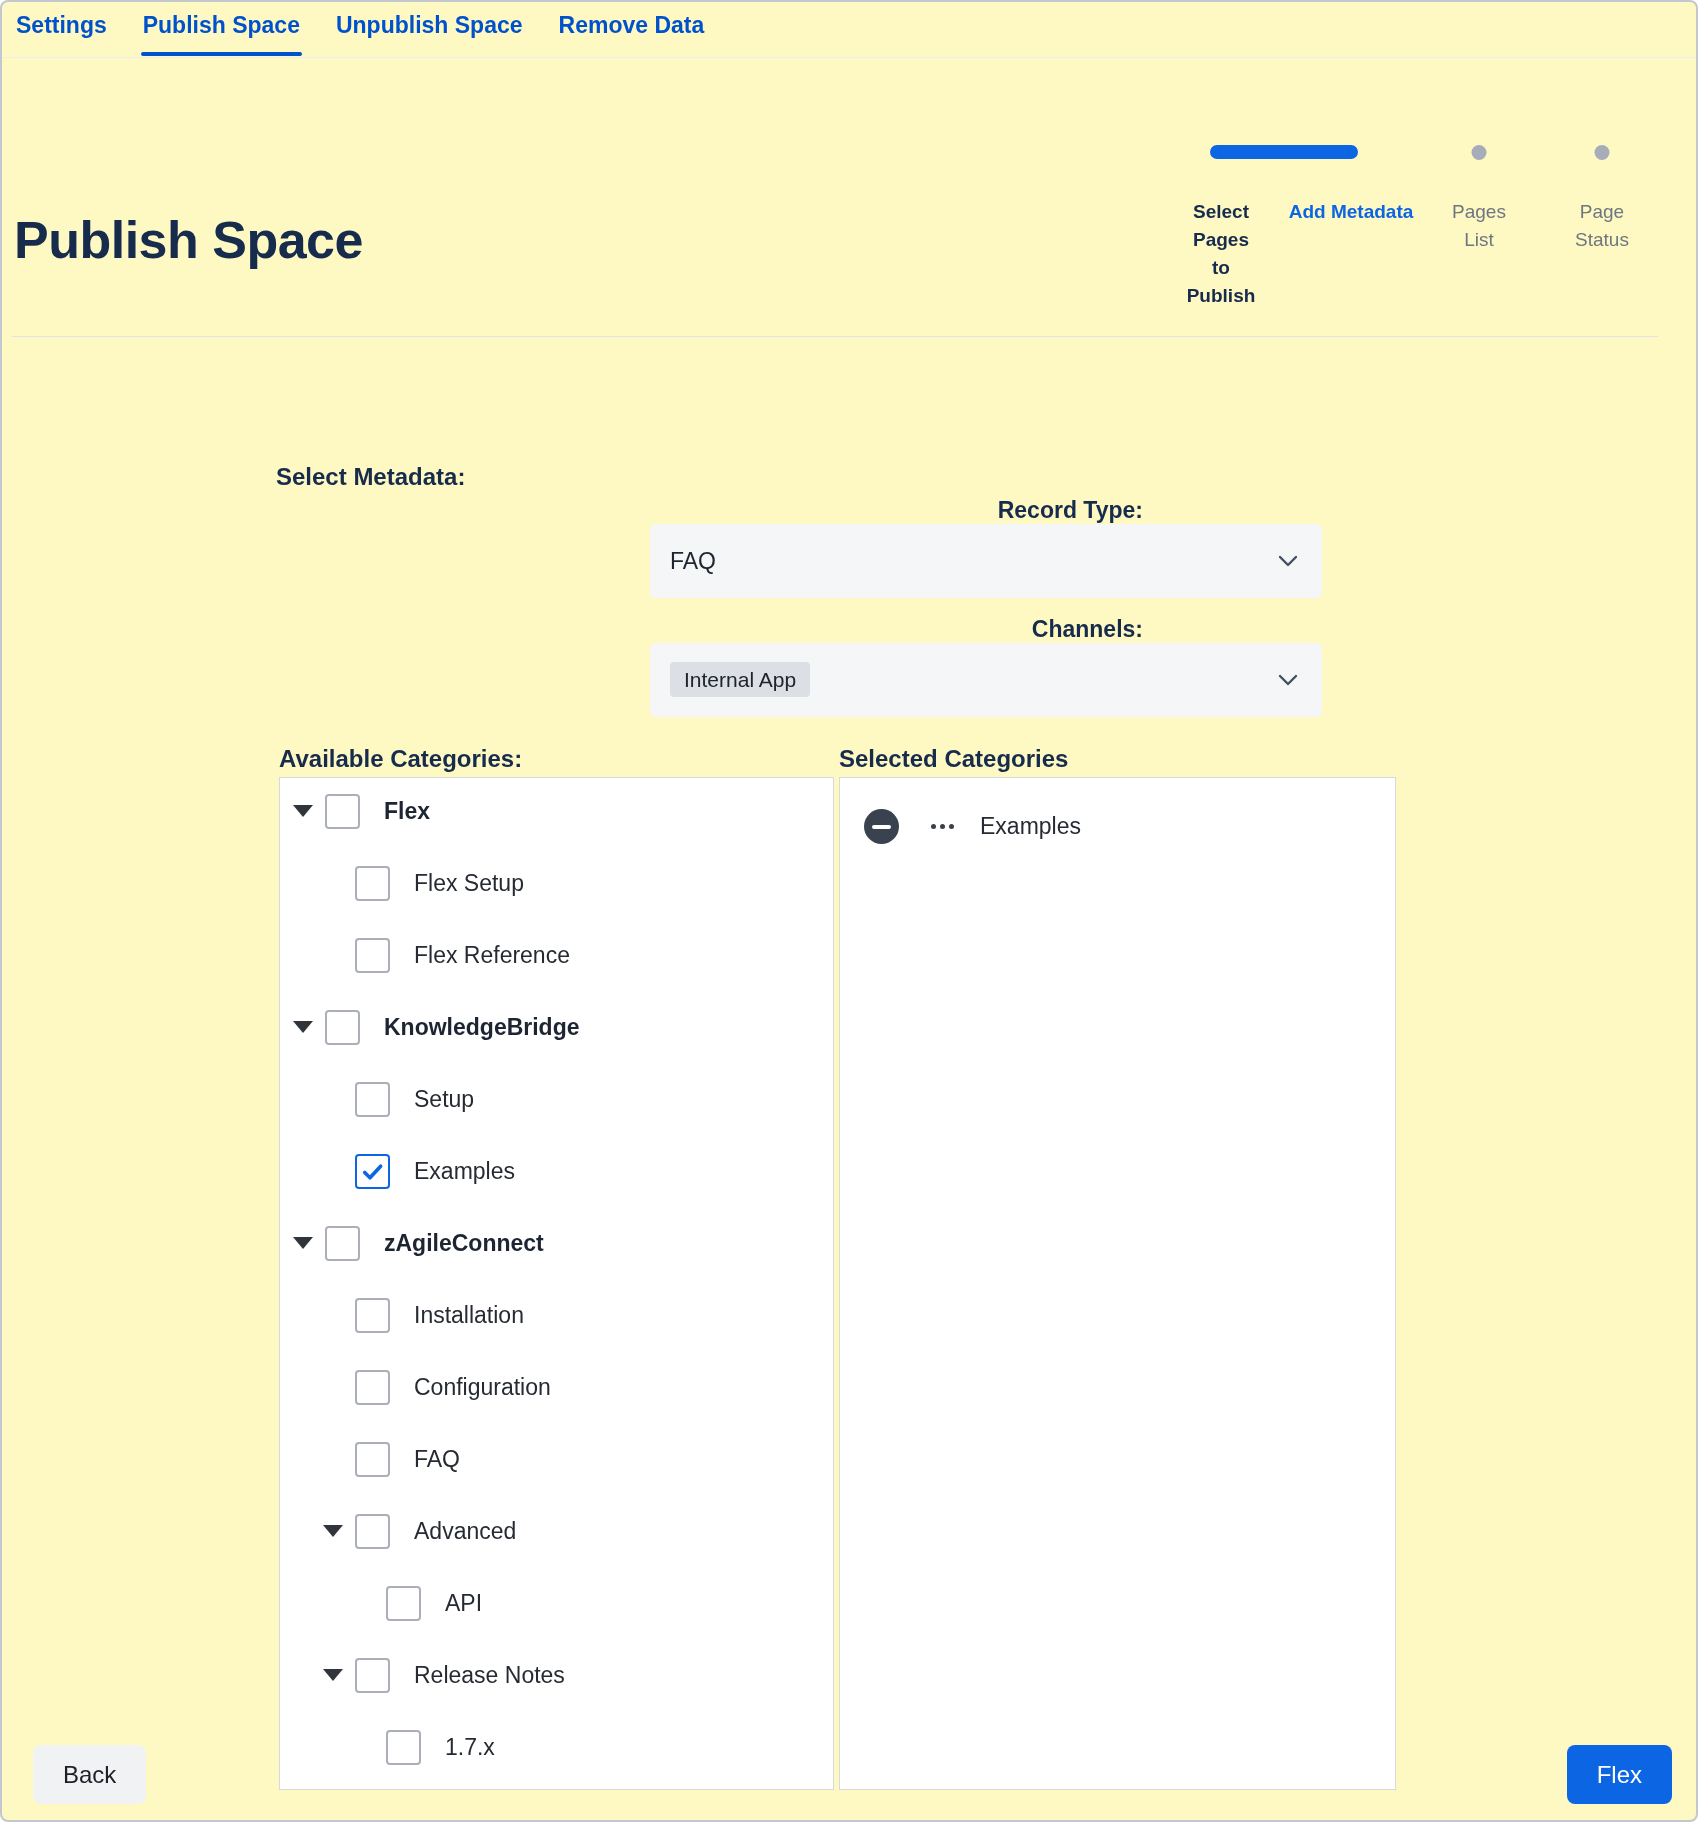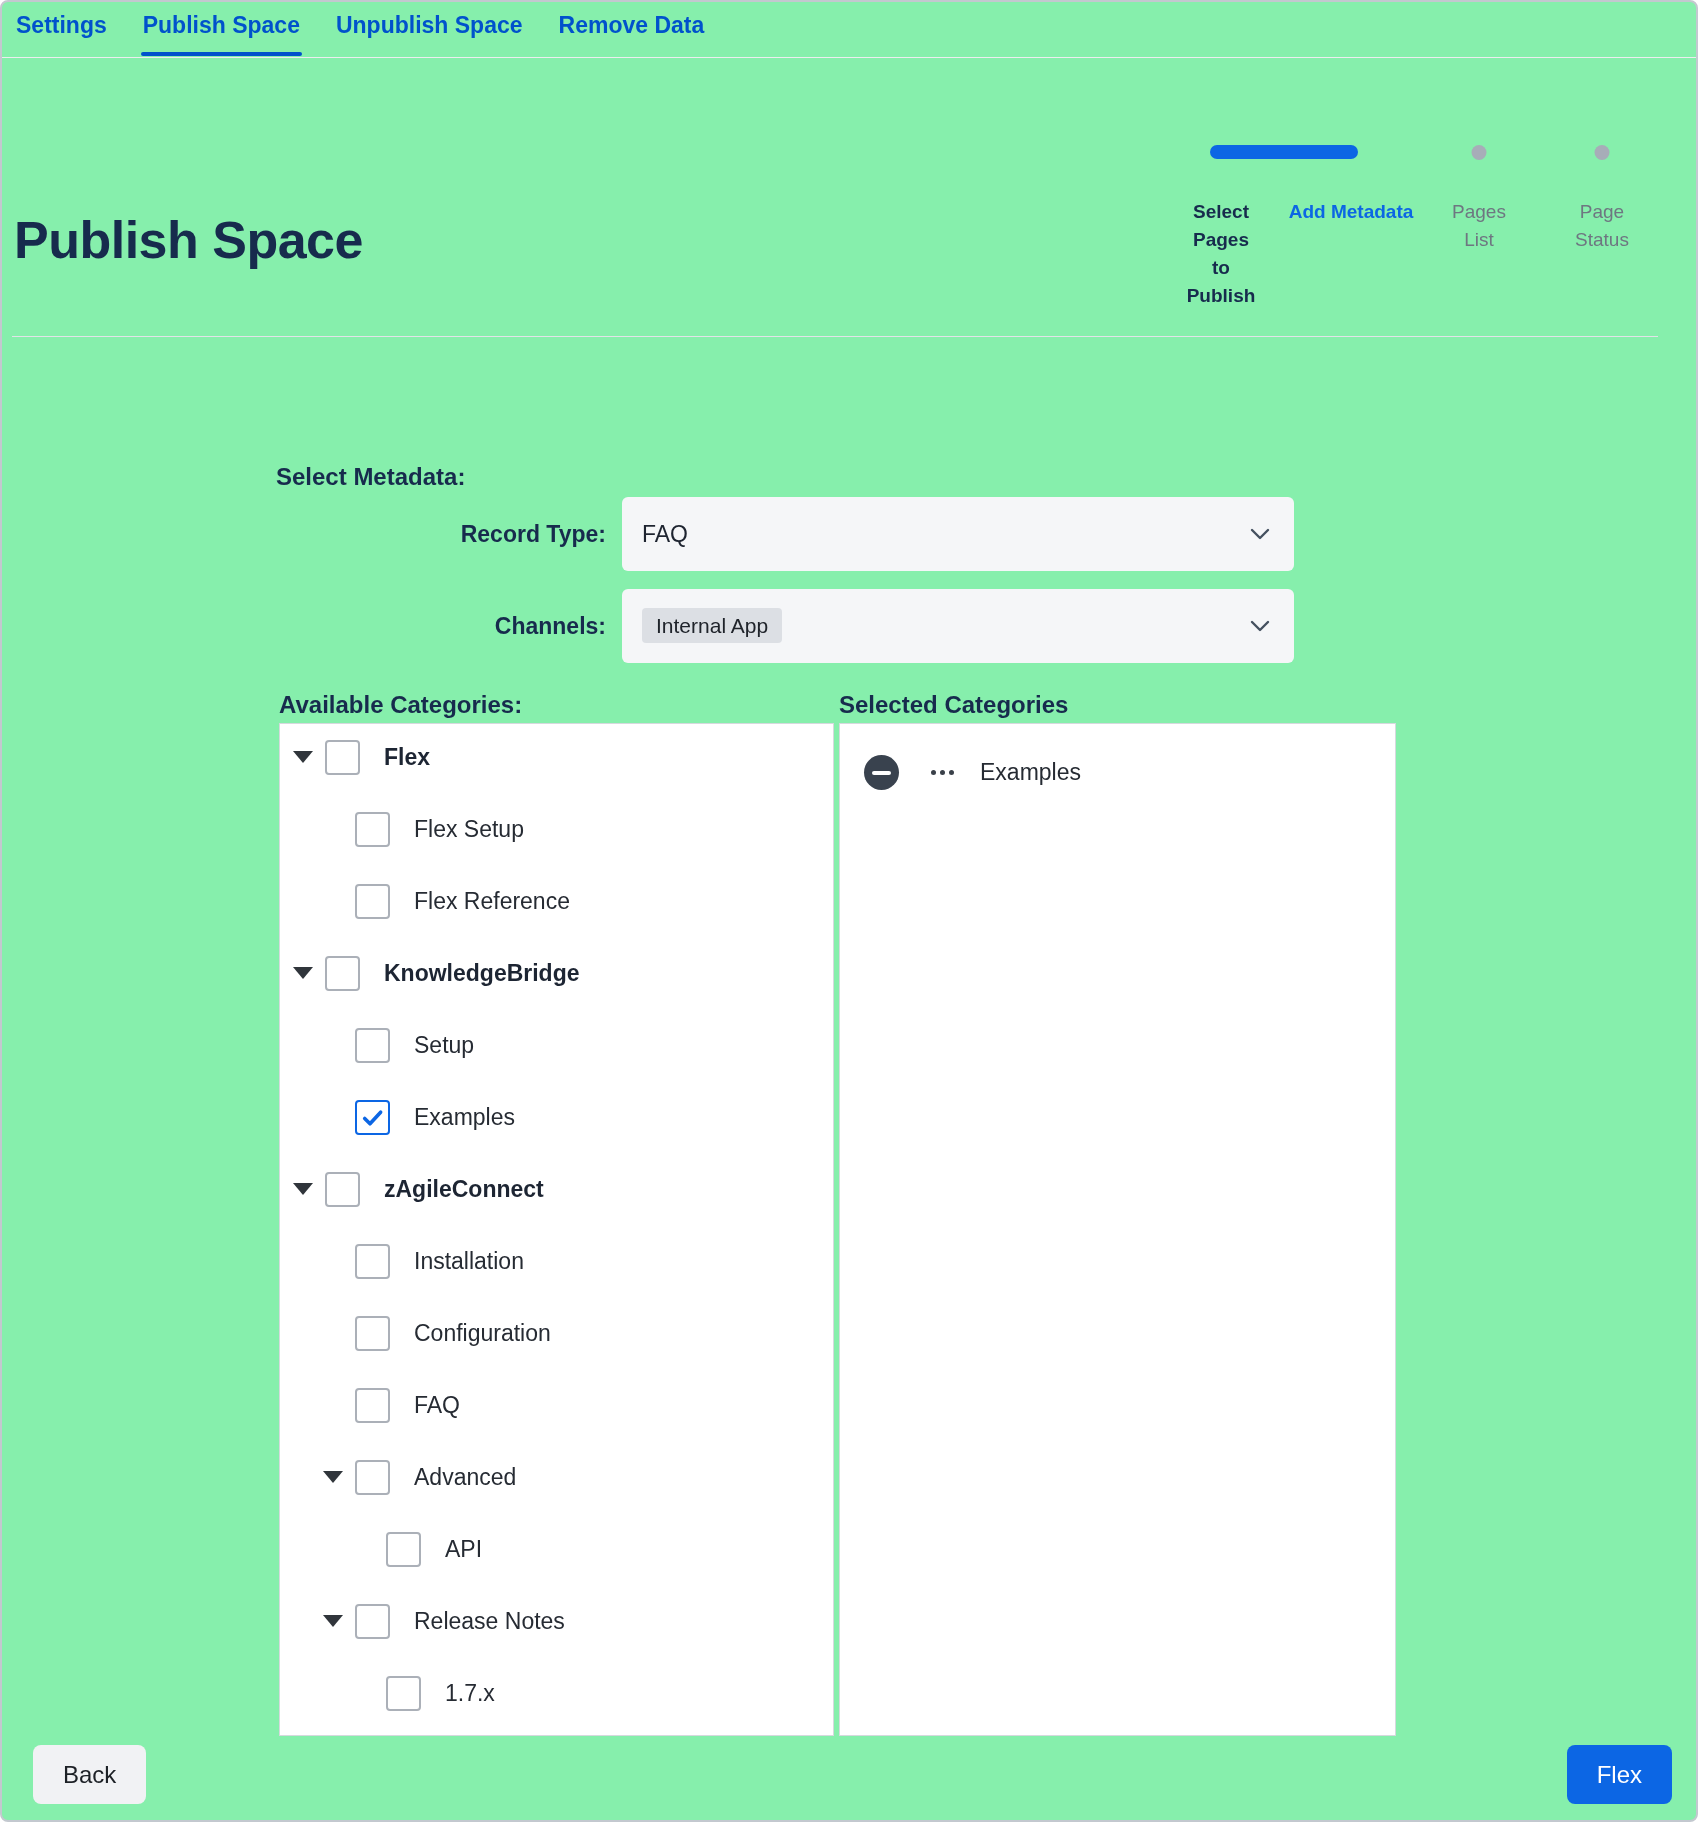--- a/index.html
+++ b/index.html
@@ -6,21 +6,21 @@
     --accent:#0C66E4;
     --link-blue:#0052CC;
     --title-navy:#172B4D;
     --muted-gray:#6E7681;
     --dot-gray:#A7ADB8;
     --next-button-bg:#0C66E4;
     --back-button-bg:#F1F2F4;
   }
   *{box-sizing:border-box;}
   body{margin:0;background:#fff;font-family:"Liberation Sans",sans-serif;}
-  .page{width:1698px;height:1822px;position:relative;overflow:hidden;background:#86efac;
+  .page{width:1698px;height:1822px;position:relative;overflow:hidden;background:#fef9c3;
         border:2px solid #C3C8CF;border-radius:8px;}
 
   
   .tabs{display:flex;gap:36px;height:56px;padding:8px 0 0 14px;border-bottom:1px solid #ECEDEF;}
   .tab{position:relative;font-size:23px;font-weight:700;color:var(--link-blue);line-height:30px;cursor:pointer;}
   .tab.active::after{content:"";position:absolute;left:-2px;right:-2px;top:42px;height:4px;
         background:var(--link-blue);border-radius:2px;}
 
   
   .header{position:relative;height:278px;}
@@ -39,21 +39,21 @@
   .step-1{left:64px;width:72px;}
   .step-2{left:194px;width:132px;}
   .step-3{left:322px;width:72px;}
   .step-4{left:445px;width:84px;}
 
   .divider{border:none;border-top:1px solid #E1E3E8;margin:0 38px 0 10px;}
 
   
   .form-area{margin-top:126px;padding-left:274px;}
   .section-label{font-size:24px;font-weight:700;color:var(--title-navy);line-height:28px;margin:0 0 6px 0;}
-  .form-row{display:flex;align-items:center;margin-bottom:18px;}
+  .form-row{display:flex;align-items:center;margin-bottom:18px;flex-direction:column;}
   .form-label{width:330px;text-align:right;margin-right:16px;font-size:23px;font-weight:700;color:var(--title-navy);}
   .select{width:672px;height:74px;background:#F5F6F8;border-radius:6px;display:flex;align-items:center;
         padding:0 24px 0 20px;cursor:pointer;}
   .select-value{font-size:23px;color:#1E2430;flex:1;}
   .chip{background:#DCDFE4;border-radius:4px;padding:6px 14px;font-size:21px;color:#20242B;}
   .chip-wrap{flex:1;}
   .chevron-icon{width:20px;height:14px;display:block;}
 
   
   .columns{display:flex;padding-left:277px;margin-top:28px;}

